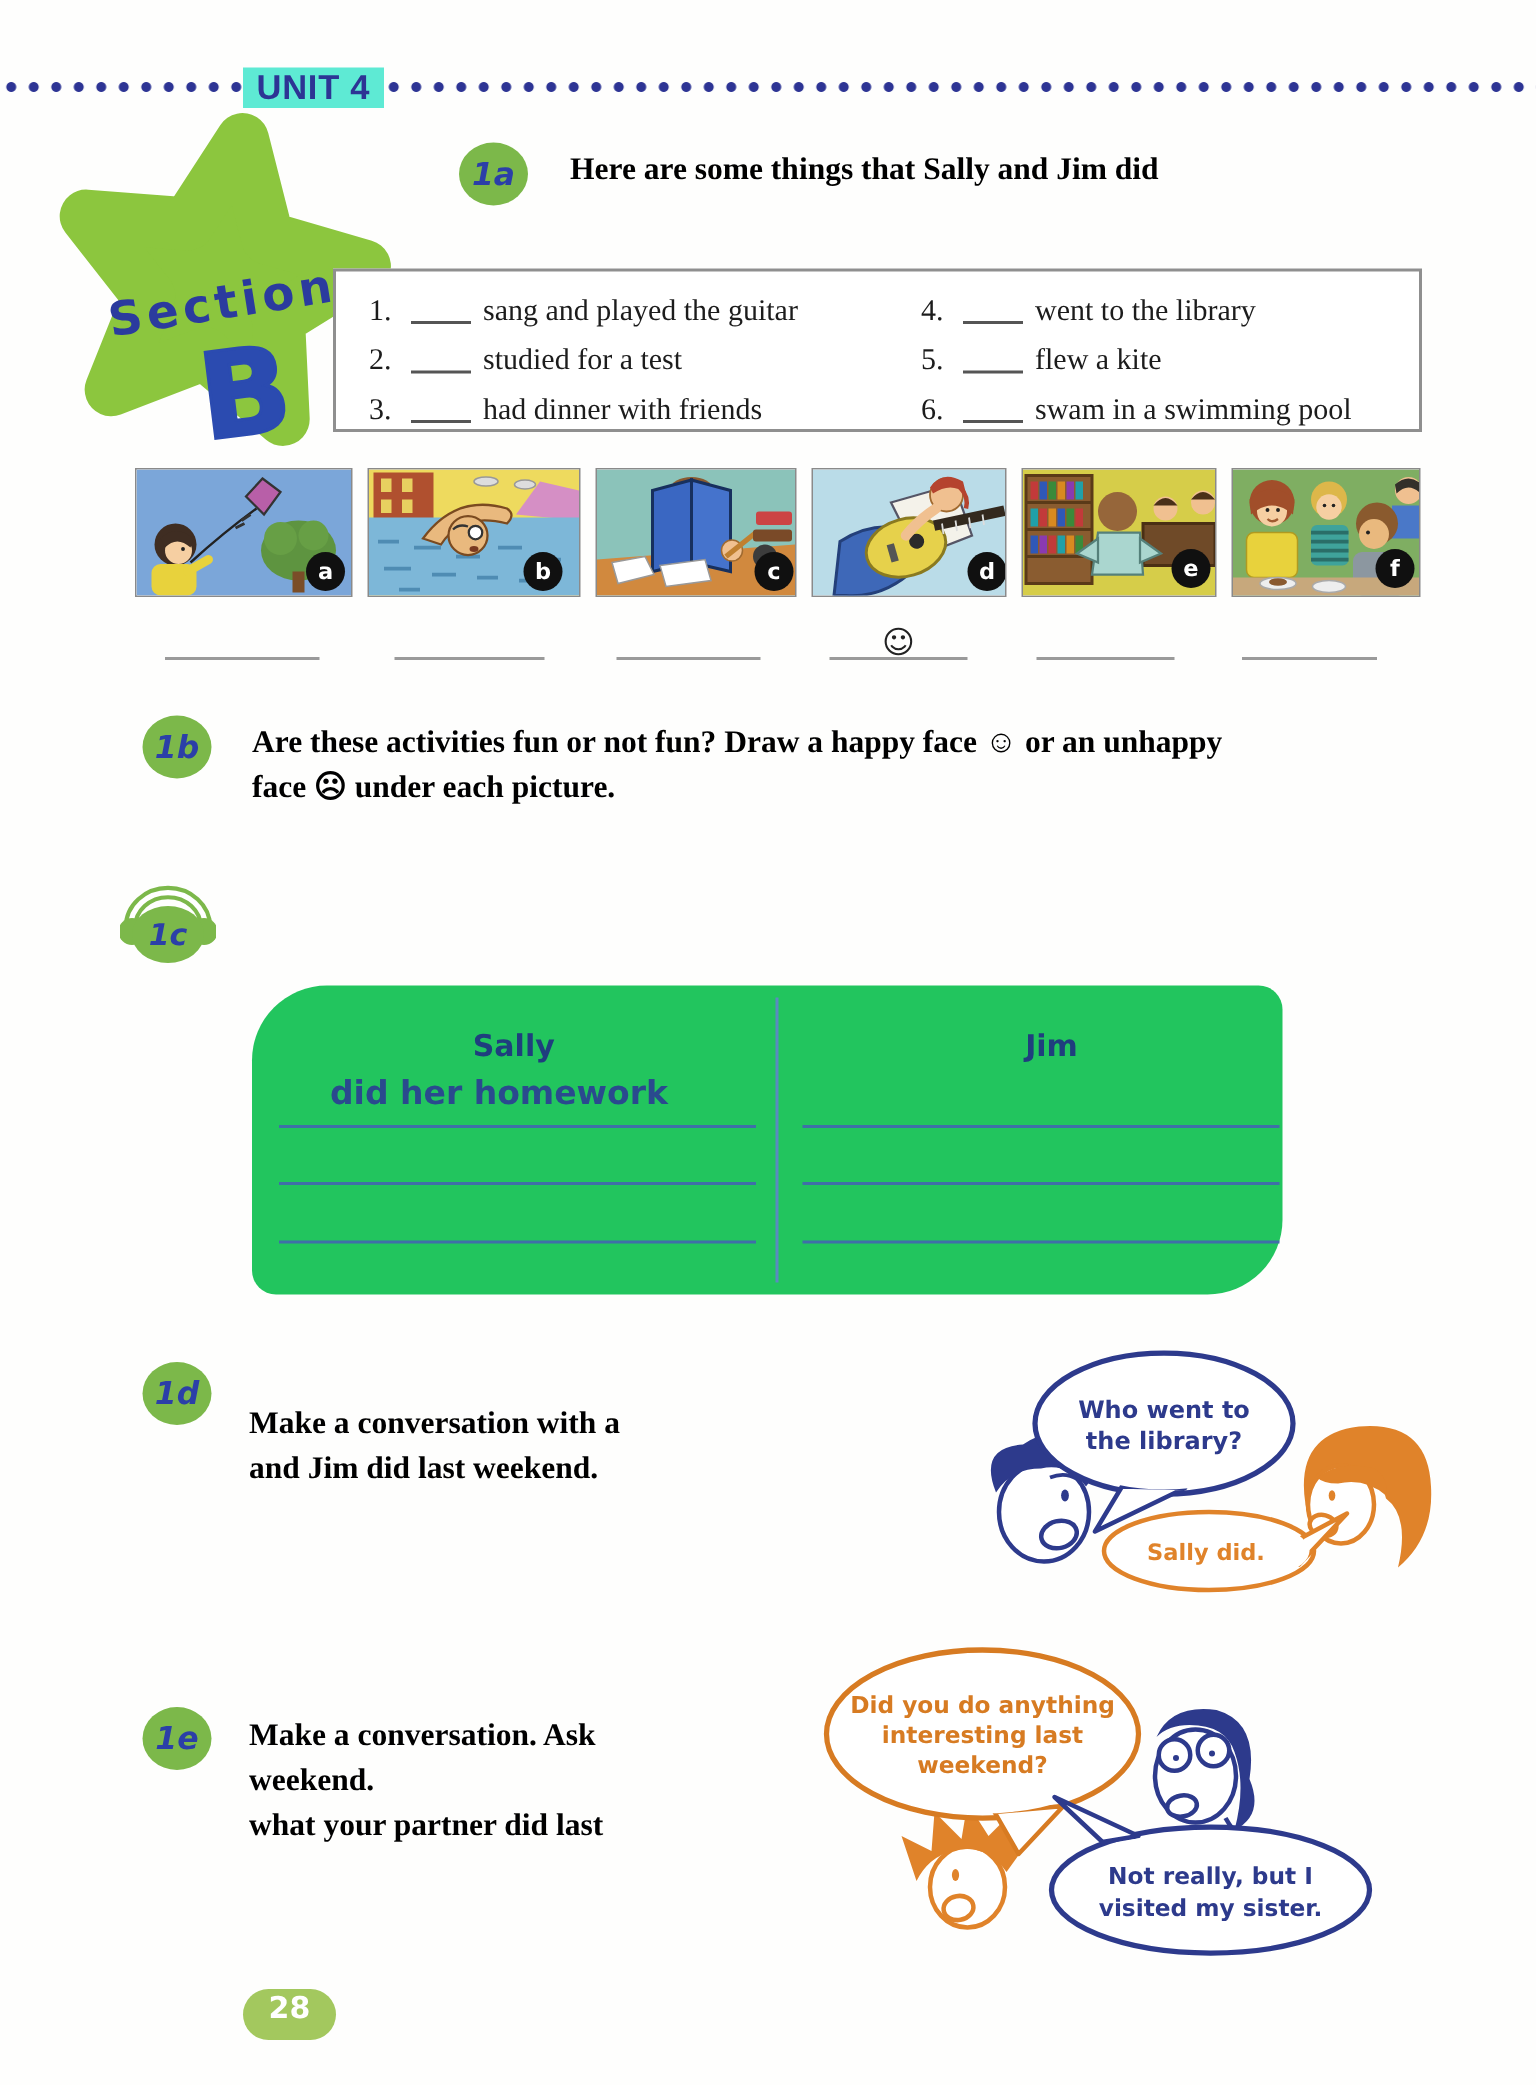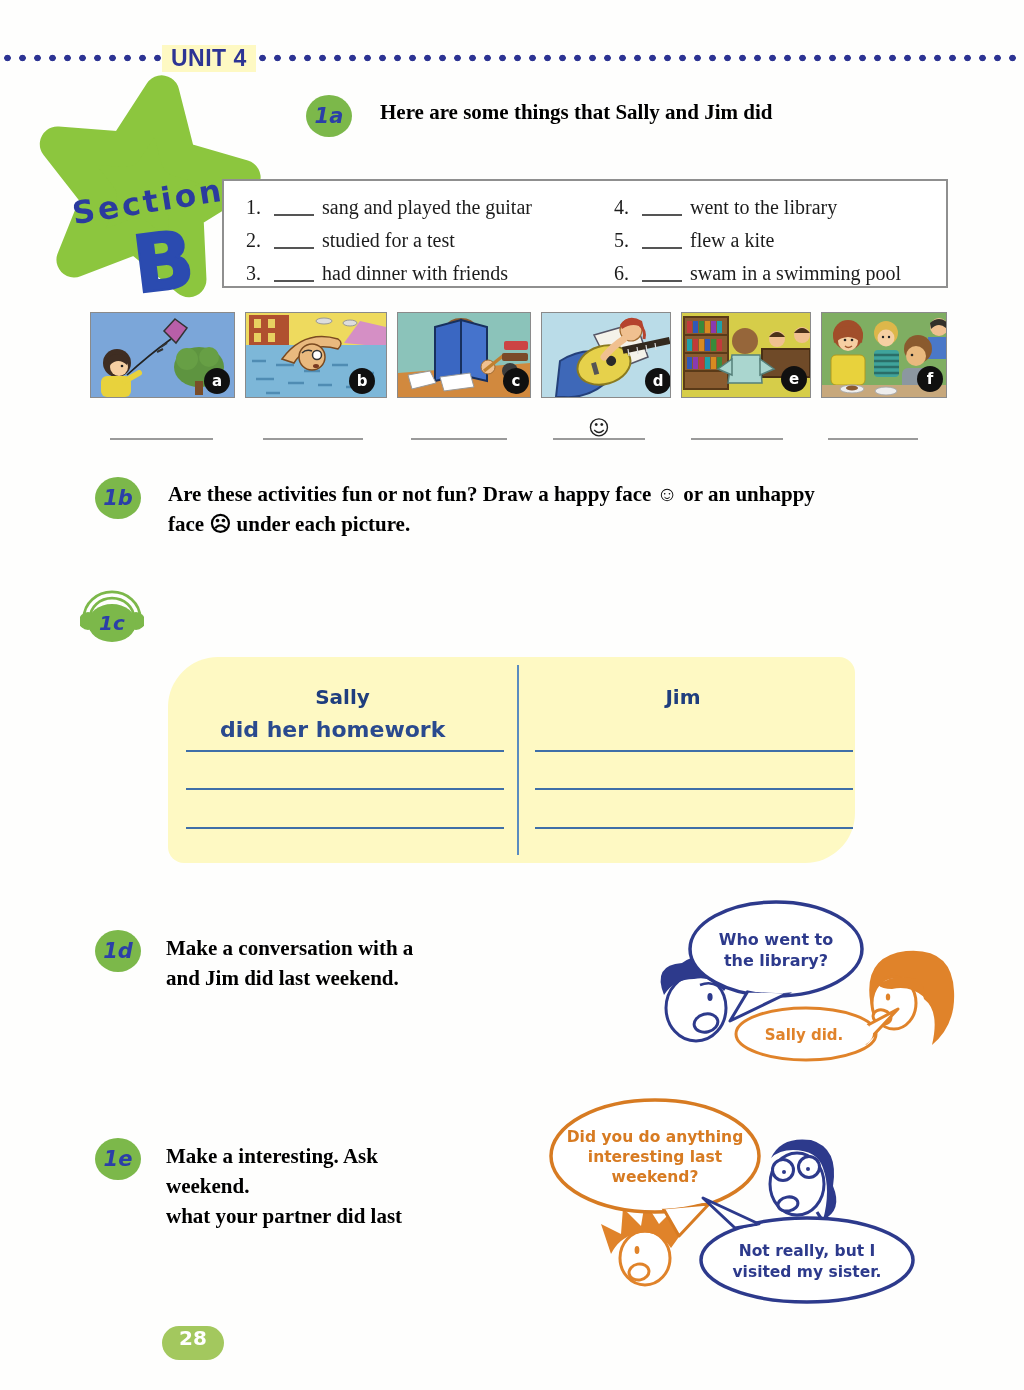--- a/index.html
+++ b/index.html
@@ -1,21 +1,21 @@
 <!DOCTYPE html>
 <html><head>
 <meta charset="utf-8">
 <style>
   html,body{margin:0;padding:0;background:#e8e8e8;}
   #page{position:relative;width:1024px;height:1390px;background:#fefefdF;background:#fefefd;margin:0 auto;overflow:hidden;font-family:"Liberation Serif",serif;}
   
   .dotted-rule{position:absolute;left:0;top:52px;width:1024px;height:12px;
     background-image:radial-gradient(circle,#2d3494 3px,transparent 3.6px);
     background-size:15px 12px;background-position:0 50%;}
-  .unit-label{position:absolute;top:45px;left:162px;background:#fef9c3;padding:0 9px;
+  .unit-label{position:absolute;top:45px;left:162px;background:#5eead4;padding:0 9px;
     color:#2d3494;font:bold 23px "Liberation Sans",sans-serif;letter-spacing:.5px;}
   
   .badge{position:absolute;width:46px;height:42px;border-radius:50%;background:#7cb84a;
     display:flex;align-items:center;justify-content:center;
     color:#2b3fa8;font:italic bold 21px "DejaVu Sans",sans-serif;}
   
   .instr{position:absolute;color:#000000;font:bold 21px "Liberation Serif",serif;line-height:30px;}
   
   .act-box{position:absolute;left:222px;top:179px;width:726px;height:109px;border:2px solid #8f8f8f;
     background:#fff;box-sizing:border-box;display:grid;grid-template-columns:368px 1fr;
@@ -27,21 +27,21 @@
   .pics{position:absolute;left:90px;top:312px;height:86px;display:flex;gap:10px;}
   .pic{position:relative;border:1px solid #8a8a8a;background:#fff;}
   .pic svg{display:block;}
   
   .ans-row{position:absolute;left:90px;top:408px;height:34px;display:flex;gap:10px;}
   .ans-cell{position:relative;}
   .ans-line{position:absolute;left:14%;right:14%;bottom:2px;border-bottom:2px solid #9a9a9a;}
   .ans-face{position:absolute;left:50%;transform:translateX(-50%);bottom:2px;
     font:21px "DejaVu Sans",sans-serif;color:#222;}
   
-  .chart{position:absolute;left:168px;top:657px;width:687px;height:206px;background:#fef9c3;
+  .chart{position:absolute;left:168px;top:657px;width:687px;height:206px;background:#22c55e;
     border-radius:50px 16px 50px 16px;}
   .chart-divider{position:absolute;left:349px;top:8px;bottom:8px;width:2px;background:#5a8cc0;}
   .chart-head{position:absolute;top:28px;font:bold 20px "DejaVu Sans",sans-serif;color:#1f3e7e;text-align:center;}
   .chart-line{position:absolute;border-top:2px solid #3f6fa8;width:318px;}
   .chart-entry{position:absolute;left:52px;top:60px;font:bold 22px "DejaVu Sans",sans-serif;color:#2a4a8e;}
   
   .art{position:absolute;}
   
   .page-num{position:absolute;left:162px;top:1326px;width:62px;height:34px;background:#a3c85e;
     border-radius:17px;display:flex;align-items:flex-start;justify-content:center;
@@ -292,31 +292,31 @@
     <path d="M7,32 A25,23 0 0 1 57,32" fill="none" stroke="#fff" stroke-width="3.5"></path>
     <circle cx="8" cy="35" r="9" fill="#7cb84a"></circle>
     <circle cx="56" cy="35" r="9" fill="#7cb84a"></circle>
     <ellipse cx="32" cy="37" rx="24" ry="19" fill="#7cb84a"></ellipse>
     <text x="32" y="44" text-anchor="middle" fill="#2b3fa8" style="font:italic bold 20px 'DejaVu Sans',sans-serif">1c</text>
   </svg>
 
   <div class="chart">
     <div class="chart-divider"></div>
     <div class="chart-head" style="left:0;width:349px">Sally</div>
-    <div class="chart-head" style="left:349px;width:332px">Jim</div>
+    <div class="chart-head" style="left:367px;width:332px">Jim</div>
     <div class="chart-entry">did her homework</div>
     <div class="chart-line" style="left:18px;top:93px"></div>
     <div class="chart-line" style="left:18px;top:131px"></div>
     <div class="chart-line" style="left:18px;top:170px"></div>
     <div class="chart-line" style="left:367px;top:93px"></div>
     <div class="chart-line" style="left:367px;top:131px"></div>
     <div class="chart-line" style="left:367px;top:170px"></div>
   </div>
 
-  <div class="badge" style="left:95px;top:930px">1d</div>
+  <div class="badge" style="left:95px;top:908px">1d</div>
   <div class="instr" style="left:166px;top:933px;width:400px">
     <div>Make a conversation with a</div>
     <div>and Jim did last weekend.</div>
   </div>
 
   <svg class="art" style="left:648px;top:893px" width="312" height="182" viewBox="0 0 312 182">
 
     <ellipse cx="48" cy="115" rx="30" ry="33" fill="#fff" stroke="#2d3a8c" stroke-width="3"></ellipse>
     <path d="M16,102 Q4,72 34,70 Q56,54 78,76 Q86,86 76,98 Q64,82 46,86 Q26,86 16,102 Z" fill="#2d3a8c"></path>
     <ellipse cx="62" cy="104" rx="2.6" ry="4" fill="#2d3a8c"></ellipse>
@@ -336,21 +336,21 @@
     <text class="bubble-text" x="128" y="73" fill="#2d3a8c">the library?</text>
 
     <ellipse cx="158" cy="141" rx="70" ry="26" fill="#fff" stroke="#e0832a" stroke-width="3"></ellipse>
     <path d="M220,132 L250,116 L218,150 Z" fill="#fff" stroke="#e0832a" stroke-width="3" stroke-linejoin="round"></path>
     <ellipse cx="158" cy="141" rx="67" ry="23" fill="#fff"></ellipse>
     <text class="bubble-text" x="156" y="147" fill="#e0832a" style="font-size:15px">Sally did.</text>
   </svg>
 
   <div class="badge" style="left:95px;top:1138px">1e</div>
   <div class="instr" style="left:166px;top:1141px;width:360px">
-    <div>Make a interesting. Ask</div>
+    <div>Make a conversation. Ask</div>
     <div>weekend.</div>
     <div>what your partner did last</div>
   </div>
 
   <svg class="art" style="left:545px;top:1092px" width="396" height="212" viewBox="0 0 396 212">
 
     <ellipse cx="100" cy="166" rx="25" ry="27" fill="#fff" stroke="#e0832a" stroke-width="3"></ellipse>
     <path d="M66,162 L56,132 L76,142 L78,116 L96,134 L100,110 L114,132 L130,116 L136,142 L126,156 Q112,136 90,142 Q74,146 66,162 Z" fill="#e0832a"></path>
     <ellipse cx="92" cy="158" rx="2.4" ry="4" fill="#e0832a"></ellipse>
     <ellipse cx="94" cy="180" rx="10" ry="8" fill="#fff" stroke="#e0832a" stroke-width="3" transform="rotate(-10 94 180)"></ellipse>

